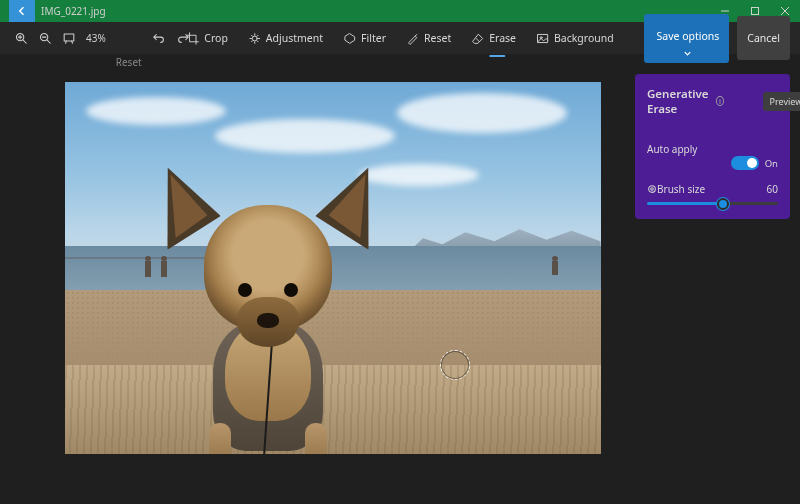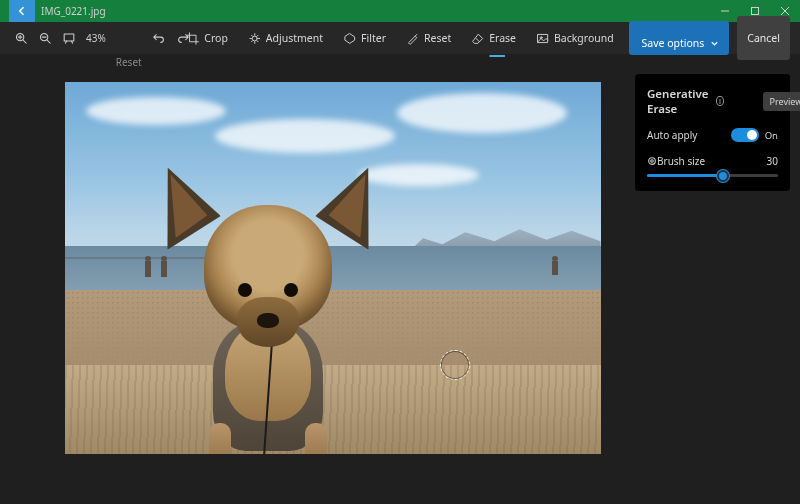--- a/index.html
+++ b/index.html
@@ -21,21 +21,21 @@
   .tb-ico svg { width:14px; height:14px; stroke:#cfcfcf; fill:none; stroke-width:1.2; stroke-linecap:round; stroke-linejoin:round; }
   .reset { color:#888; font-size:10px;margin-top:48px; }
   .zoom-val { font-size:10px; color:#cfcfcf; }
 
   .tb-center { position:absolute; left:50%; transform:translateX(-50%); display:flex; gap:20px; align-items:center; }
   .tool { display:flex; align-items:center; gap:5px; position:relative; padding:4px 0; }
   .tool svg { width:13px; height:13px; stroke:#cfcfcf; fill:none; stroke-width:1.2; stroke-linecap:round; stroke-linejoin:round; }
   .tool.active::after { content:""; position:absolute; bottom:-8px; left:18px; width:16px; height:2.5px; background:#52a8e4; border-radius:2px; }
 
   .tb-right { position:absolute; right:10px; display:flex; gap:8px; align-items:center; }
-  .save-btn { background:#1d71b8; color:#fff; font-size:10.5px; padding:15px 10px 5px 12px; border-radius:3px; display:flex; align-items:center; gap:6px; }
+  .save-btn { background:#1d71b8; color:#fff; font-size:10.5px; padding:15px 10px 5px 12px; border-radius:3px; display:flex; align-items:center; gap:6px;flex-direction:column; }
   .cancel-btn { background:#404040; color:#e6e6e6; font-size:10.5px; padding:15px 10px; border-radius:3px; }
 
   
   .body { display:flex; height:calc(504px - 54px); background:#1f1f1f; }
   .canvas-area { flex:1; display:flex; align-items:flex-start; justify-content:center; padding:28px 0 0 40px; position:relative; }
   .canvas { width:536px; height:372px; position:relative; background:#87b8da; overflow:hidden; }
 
   
   .sky { position:absolute; inset:0; background:linear-gradient(to bottom,#6fa9d6 0%, #96c3e2 25%, #b9d5e8 40%, #c8dae6 50%, #c8dae6 50%); }
   .cloud { position:absolute; background:rgba(255,255,255,0.75); border-radius:50%; filter:blur(3px); }
@@ -65,21 +65,21 @@
   .chest{ position:absolute; left:50%; top:150px; transform:translateX(-50%); width:86px; height:100px; border-radius:50% 50% 40% 40%; background:linear-gradient(#c7a877,#9a774a);}
   .leg{ position:absolute; bottom:-18px; width:22px; height:66px; border-radius:10px; background:linear-gradient(#b8956a,#7e5f36);}
   .leg.l{left:46px;} .leg.r{right:46px;}
   .leash{position:absolute;left:50%;top:158px;width:2px;height:140px;background:#1b1b1b;transform:translateX(-50%) rotate(4deg);}
 
   
   .brush-cursor { position:absolute; width:30px; height:30px; border:1.5px dashed #f0f0f0; border-radius:50%; left:70%; top:72%; box-shadow:0 0 0 1px rgba(0,0,0,.4) inset;}
 
   
   .panel { width:175px; padding:20px 10px 10px 10px; }
-  .panel-card { background:#000000; border-radius:4px; padding:12px 12px 14px 12px; font-size:10px; color:#d8d8d8; }
+  .panel-card { background:#4c1d95; border-radius:4px; padding:12px 12px 14px 12px; font-size:10px; color:#d8d8d8; }
   .panel-title-row { display:flex; align-items:center; justify-content:space-between; margin-bottom:12px; }
   .panel-title { font-size:11.5px; font-weight:600; display:flex; align-items:center; gap:5px;}
   .info-ico { width:10px; height:10px; border:1px solid #9a9a9a; border-radius:50%; display:inline-flex; align-items:center; justify-content:center; font-size:7px; color:#9a9a9a;}
   .preview-btn { background:#3e3e3e; font-size:9px; padding:3px 7px; border-radius:3px;margin-left:39px; }
   .row { display:flex; align-items:center; justify-content:space-between; margin-bottom:12px; }
   .toggle { width:28px; height:14px; background:#1d8de0; border-radius:7px; position:relative; }
   .toggle::after { content:""; position:absolute; right:2px; top:2px; width:10px; height:10px; border-radius:50%; background:#fff; }
   .on-label{ font-size:9.5px; margin-left:6px; }
   .brush-row { display:flex; align-items:center; justify-content:space-between; font-size:10px; margin-bottom:6px;}
   .brush-row .lbl{display:flex;align-items:center;}
@@ -246,34 +246,34 @@
     <div class="panel-card">
       <div class="panel-title-row">
         <div class="panel-title">
           <span>Generative Erase</span>
           <span class="info-ico">i</span>
         </div>
         <div class="preview-btn">Preview</div>
       </div>
       <div class="row">
         <span>Auto apply</span>
-        <span style="display:flex;align-items:center;">
+        <span style="display:flex;align-items:center;margin-top:28px;">
           <span class="toggle"></span>
           <span class="on-label">On</span>
         </span>
       </div>
       <div class="brush-row">
         <span class="lbl">
           <svg viewBox="0 0 12 12">
               <circle cx="6" cy="6" r="4"></circle>
               <circle cx="6" cy="6" r="1.5"></circle>
             </svg>
           <span>Brush size</span>
         </span>
-        <span>30</span>
+        <span>60</span>
       </div>
       <div class="slider-track">
         <div class="slider-fill"></div>
         <div class="slider-thumb"></div>
       </div>
     </div>
   </div>
 </div>
 
 </body></html>

